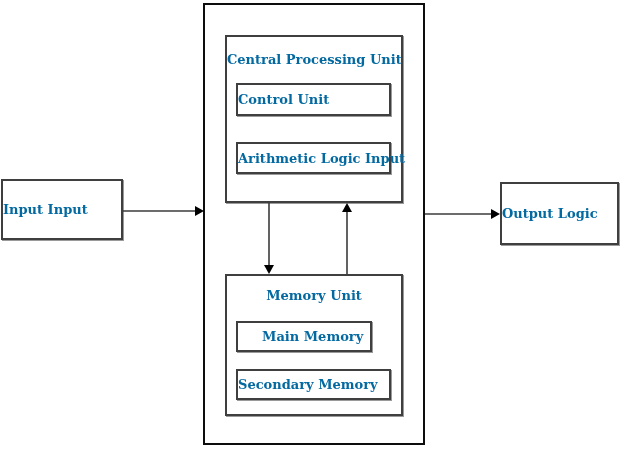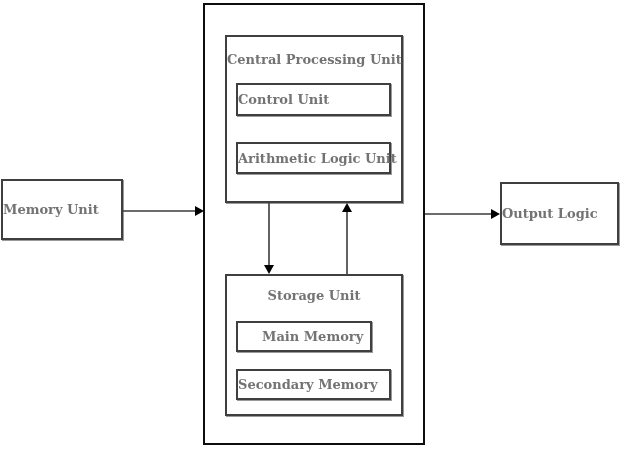--- a/index.html
+++ b/index.html
@@ -7,21 +7,21 @@
     padding: 0;
     background: #ffffff;
   }
   .stage {
     position: relative;
     width: 625px;
     height: 454px;
     background: #ffffff;
     font-family: "DejaVu Serif", "Liberation Serif", serif;
     font-weight: bold;
-    color: #737373;
+    color: #0369a1;
     overflow: hidden;
   }
   .box {
     position: absolute;
     box-sizing: border-box;
     background: #ffffff;
   }
   .outer-box {
     border: 2px solid #0d0d0d;
   }
@@ -79,36 +79,36 @@
 <div class="stage">
 
   <div class="box outer-box system-box"></div>
 
   <div class="box group-box cpu-box">
     <div class="group-label cpu-label">Central Processing Unit</div>
     <div class="box leaf-box control-box">
       <span>Control Unit</span>
     </div>
     <div class="box leaf-box alu-box">
-      <span>Arithmetic Logic Unit</span>
+      <span>Arithmetic Logic Input</span>
     </div>
   </div>
 
   <div class="box group-box memory-box">
-    <div class="group-label memory-label">Storage Unit</div>
+    <div class="group-label memory-label">Memory Unit</div>
     <div class="box leaf-box main-box">
       <span>Main Memory</span>
     </div>
     <div class="box leaf-box second-box">
       <span>Secondary Memory</span>
     </div>
   </div>
 
   <div class="box leaf-box input-box">
-    <span>Memory Unit</span>
+    <span>Input Input</span>
   </div>
 
   <div class="box leaf-box output-box">
     <span>Output Logic</span>
   </div>
 
   <svg class="arrows" viewBox="0 0 625 454" xmlns="http://www.w3.org/2000/svg">
     <g>
       <line x1="123" y1="211" x2="196" y2="211"></line>
       <polygon points="195,206 195,216 204,211"></polygon>

